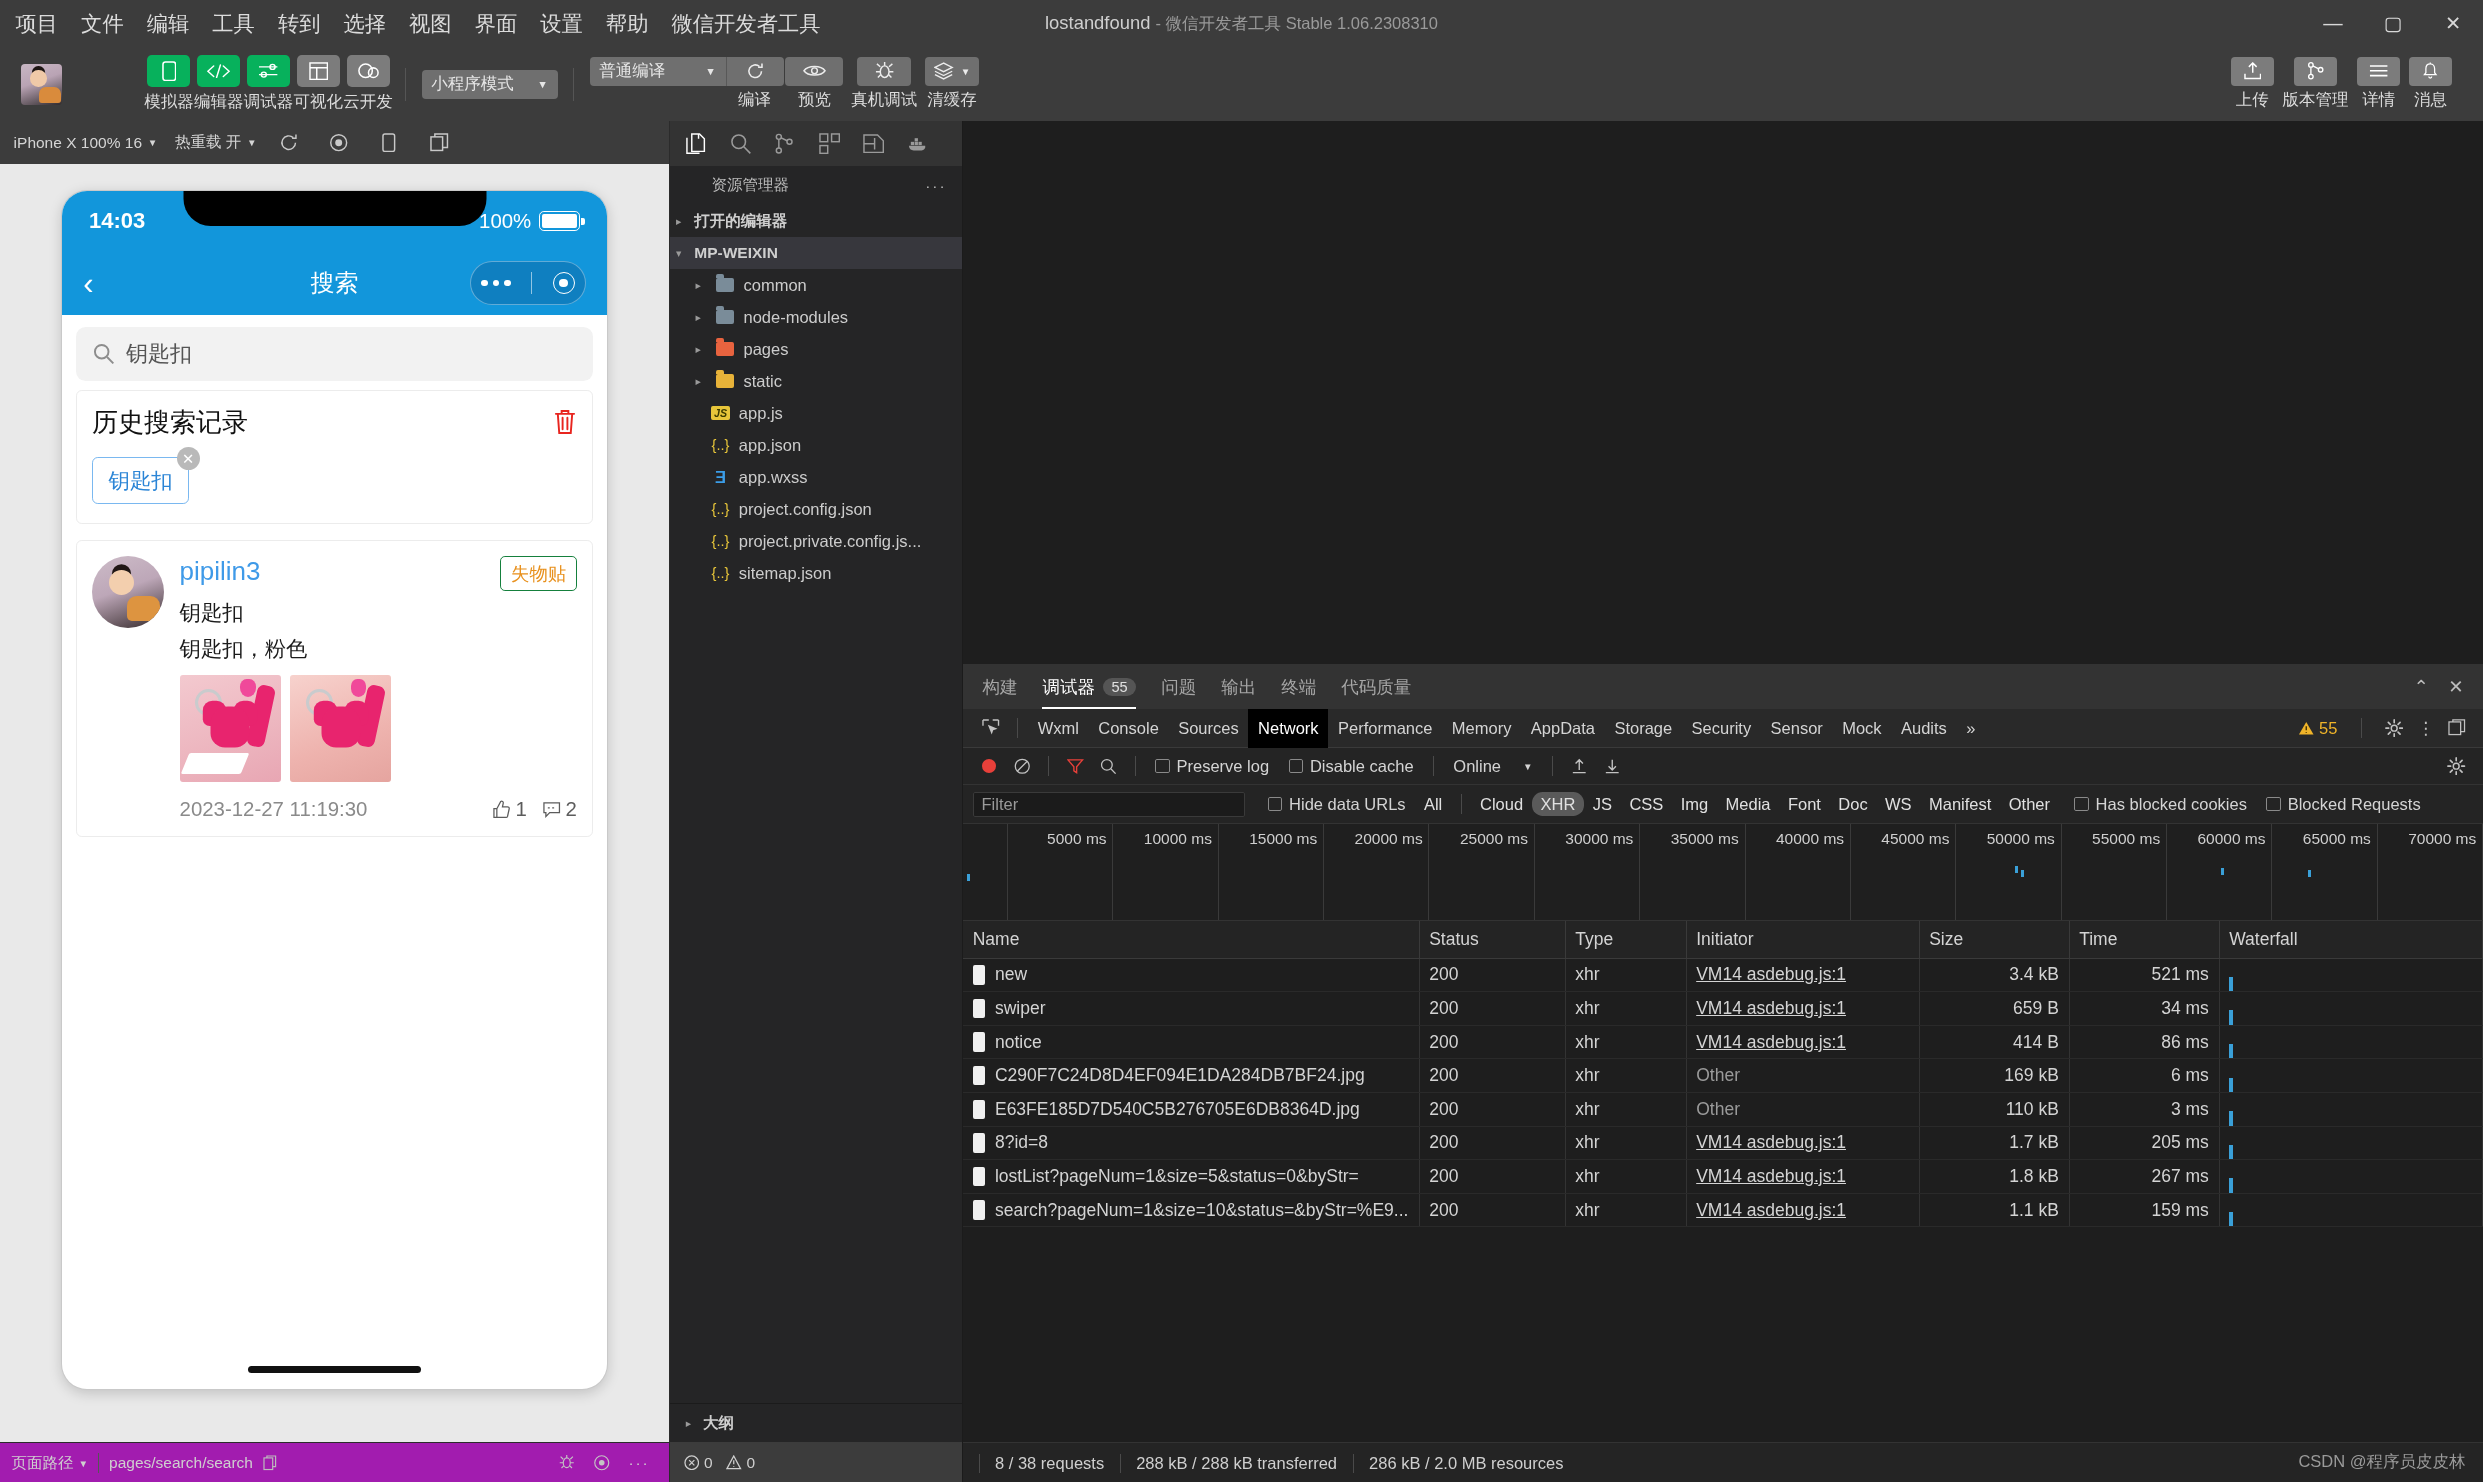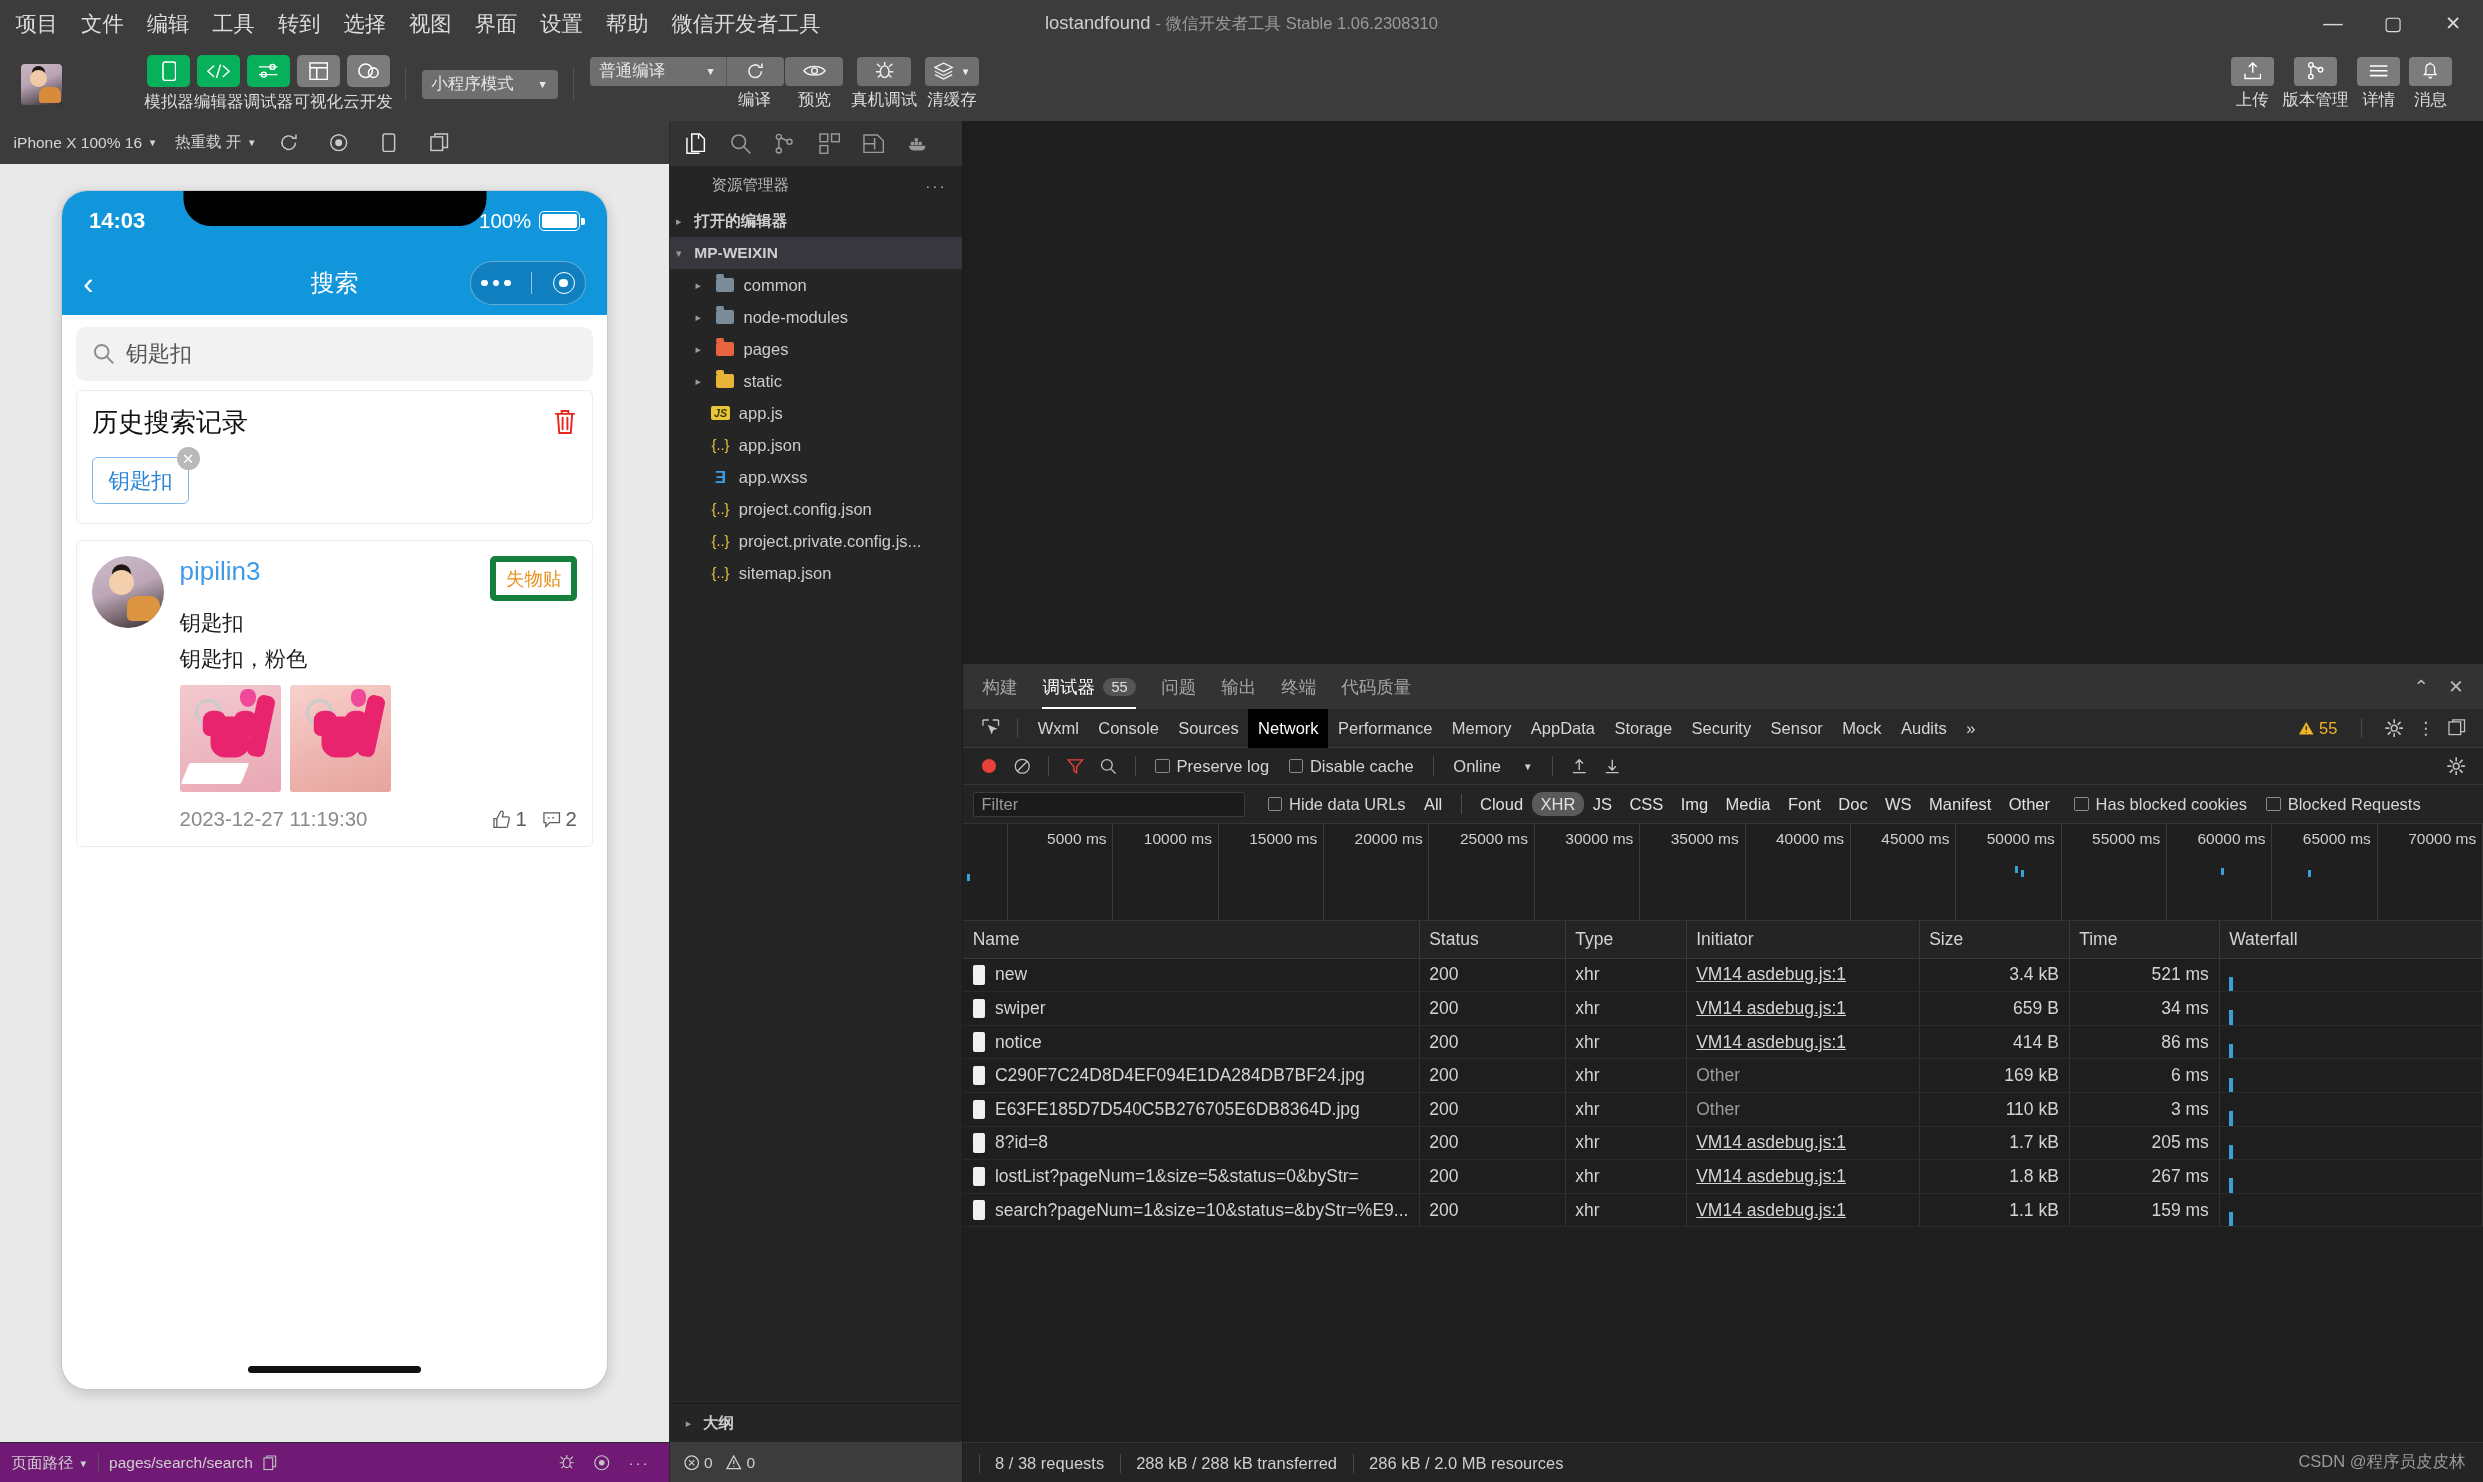--- a/index.html
+++ b/index.html
@@ -120,21 +120,21 @@
      padding:15.5px; display:flex; gap:15.5px; }
   .pc-avatar { width:72px; height:72px; border-radius:50%; flex:0 0 72px; overflow:hidden;
      background:linear-gradient(160deg,#cdbcc8 0%,#bda7b8 45%,#34292a 100%); position:relative; }
   .pc-avatar::before{ content:""; position:absolute; left:16.5px; top:13.6px; width:25px; height:25px;
      border-radius:50%; background:#f3cfae; box-shadow:0 -8.7px 0 -2.9px #201715; }
   .pc-avatar::after{ content:""; position:absolute; right:3.9px; bottom:7.8px; width:33px; height:25px;
      border-radius:9.7px 9.7px 4.9px 4.9px; background:#dd9440; }
   .pc-main { flex:1; min-width:0; }
   .pc-top { display:flex; align-items:flex-start; }
   .pc-user { font-size:26px; color:#3f9ae8; cursor:pointer; }
-  .badge-lost { margin-left:auto; border:6px solid #15803d; color:#e8901c; border-radius:4.9px;
+  .badge-lost { margin-left:auto; border:1px solid #15803d; color:#e8901c; border-radius:4.9px;
      padding:3.9px 9.7px; font-size:18.4px; }
   .pc-line { font-size:21.3px; color:#1b1b1b; margin-top:6.8px; }
   .pc-imgs { display:flex; gap:9.7px; margin-top:12.6px; }
   .pc-img { width:101px; height:107px; border-radius:2.9px; position:relative; overflow:hidden; }
   .pc-img.a { background:linear-gradient(160deg,#f3c9cf 0%,#edb7c0 55%,#e8a6b3 100%); }
   .pc-img.b { background:linear-gradient(160deg,#f7d2cd 0%,#eeb3ae 60%,#e5a49f 100%); }
   .pc-img .bear { position:absolute; left:50%; top:48%; transform:translate(-50%,-50%);
      width:39px; height:41px; border-radius:17.5px 17.5px 14.6px 14.6px; background:#e8246e;
      box-shadow:-15.5px -13.6px 0 -7.8px #e8246e, 15.5px -13.6px 0 -7.8px #e8246e; }
   .pc-img .ring { position:absolute; left:15.5px; top:13.6px; width:27px; height:27px; border-radius:50%;
@@ -145,21 +145,21 @@
      background:#f0499a; }
   .pc-img .white { position:absolute; left:5.8px; bottom:7.8px; width:60px; height:21.3px;
      background:#fff; transform:skewX(-22deg); border-radius:1.9px; }
   .pc-foot { display:flex; align-items:center; margin-top:15.5px; }
   .pc-date { font-size:20.4px; color:#8a8a8a; }
   .pc-stats { margin-left:auto; display:flex; gap:15.5px; align-items:center; font-size:20.4px; color:#5c5c5c; }
   .pc-stats span { display:flex; align-items:center; gap:3.9px; }
   .home-ind { height:39px; display:flex; align-items:center; justify-content:center; }
   .home-ind i { width:173px; height:6.8px; border-radius:3.9px; background:#111; display:block; }
 
-  .sim-footer { height:41px; background:#701a75; display:flex; align-items:center;
+  .sim-footer { height:41px; background:#a21caf; display:flex; align-items:center;
      gap:10px; padding:0 11.6px; font-size:15.5px; color:#cfcfcf; flex:0 0 41px;
      border-top:1px solid #2b2b2b;}
   .sim-footer .sep { width:1px; height:19.4px; background:#555; }
   .sim-footer .right { margin-left:auto; display:flex; gap:17.5px; align-items:center; padding-right:7.8px;}
 
   
   .exp-col { width:293px; flex:0 0 293px; background:#252526; display:flex; flex-direction:column;
      border-right:1px solid #1b1b1b; }
   .exp-acts { height:45px; background:#333333; display:flex; align-items:center; gap:19.4px;
      padding:0 13.6px; flex:0 0 45px; }

